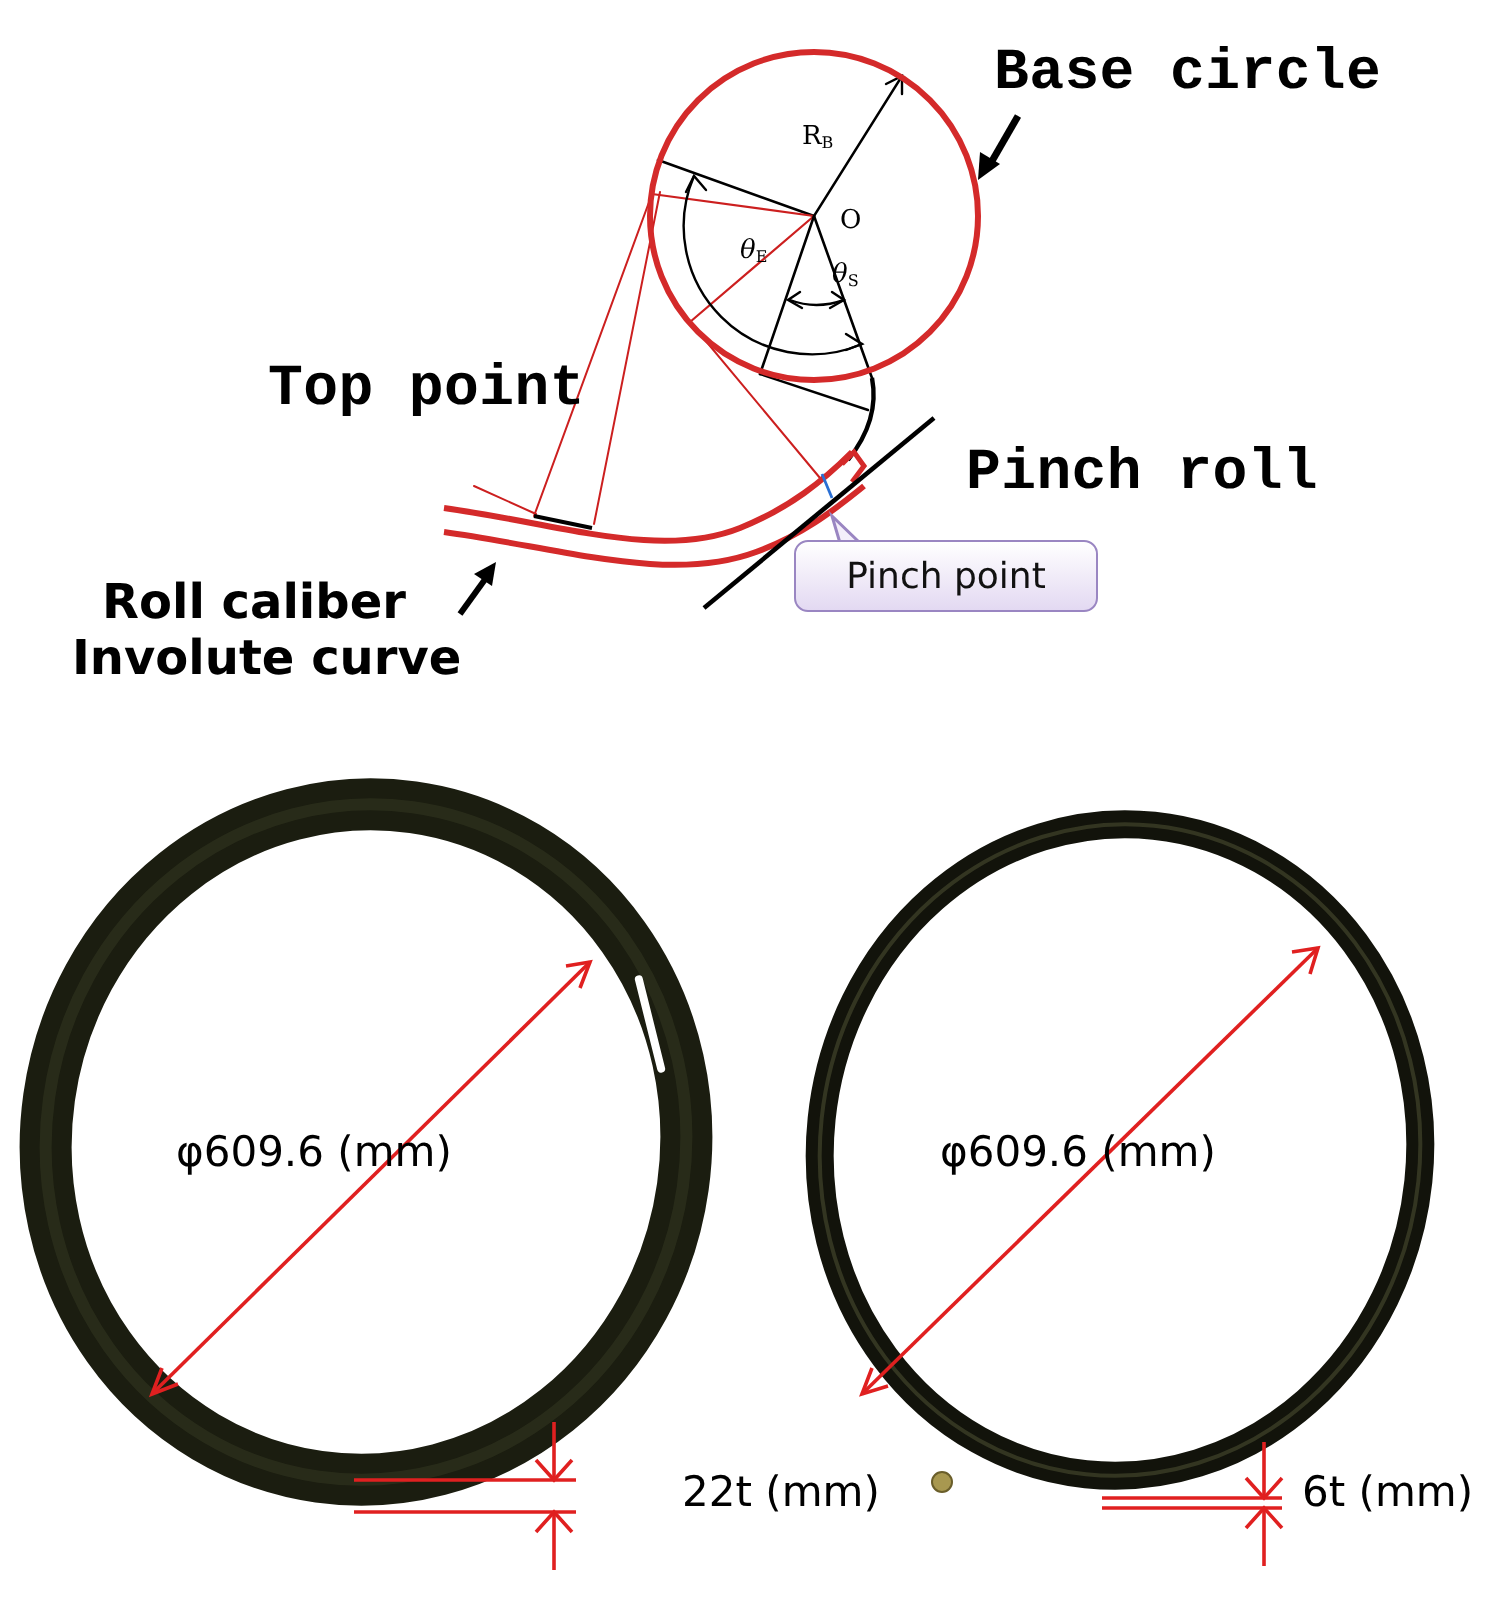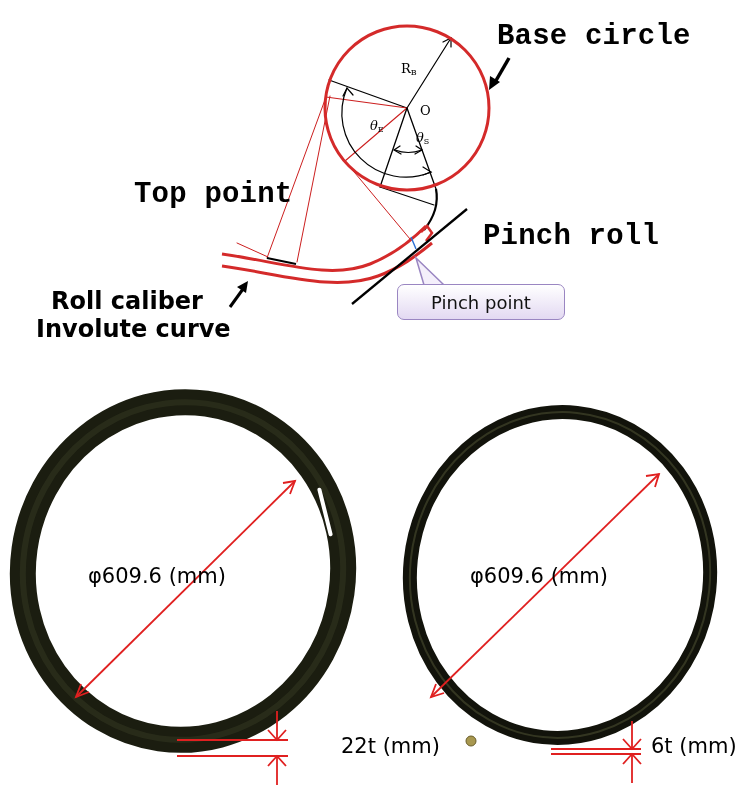--- a/index.html
+++ b/index.html
@@ -6,21 +6,21 @@
     body { width: 751px; height: 800px; position: relative; overflow: hidden; font-family: "Liberation Sans", sans-serif; }
     .canvas { position: absolute; left: 0; top: 0; width: 751px; height: 800px; }
     .label { position: absolute; white-space: nowrap; color: #000; line-height: 1; }
     .bold-label { font-family: Liberation Mono, monospace; font-weight: bold; font-size: 29px; letter-spacing: 0.2px; }
     .thin-label { font-family: "DejaVu Sans", sans-serif; font-size: 24px; font-weight: bold; }
     .dim-label { font-family: "DejaVu Sans", sans-serif; font-size: 21px; font-weight: normal; }
     .symbol { font-family: "DejaVu Serif", serif; font-size: 13px; }
     .theta { font-family: "DejaVu Serif", serif; font-style: italic; font-size: 13px; }
     .sub { font-size: 8px; font-style: normal; vertical-align: -2px; }
     .callout {
-      position: absolute; left: 397px; top: 284px; width: 168px; height: 36px;
+      position: absolute; left: 397px; top: 270px; width: 152px; height: 36px;
       border: 1.5px solid #9a86c2; border-radius: 7px;
       background: linear-gradient(#ffffff, #e3d9f2);
       box-sizing: border-box; display: flex; align-items: center; justify-content: center;
       font-family: "DejaVu Sans", sans-serif; font-size: 18px; color: #111;
     }
   </style>
 </head>
 <body>
 
 <svg class="canvas" width="751" height="800" viewBox="0 0 751 800" xmlns="http://www.w3.org/2000/svg">

